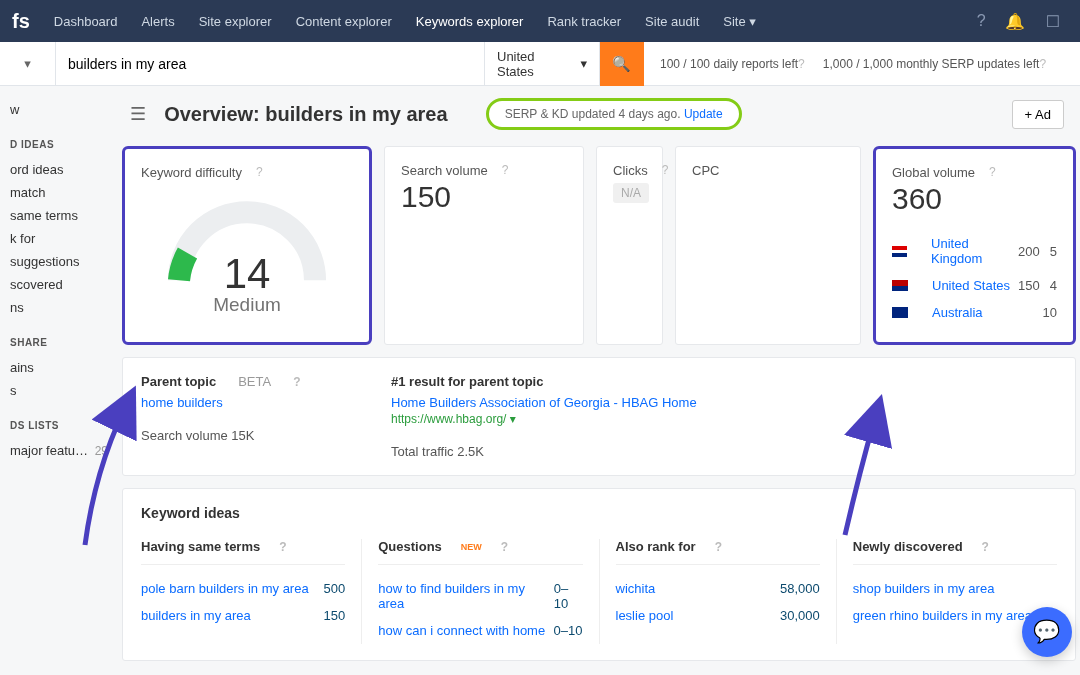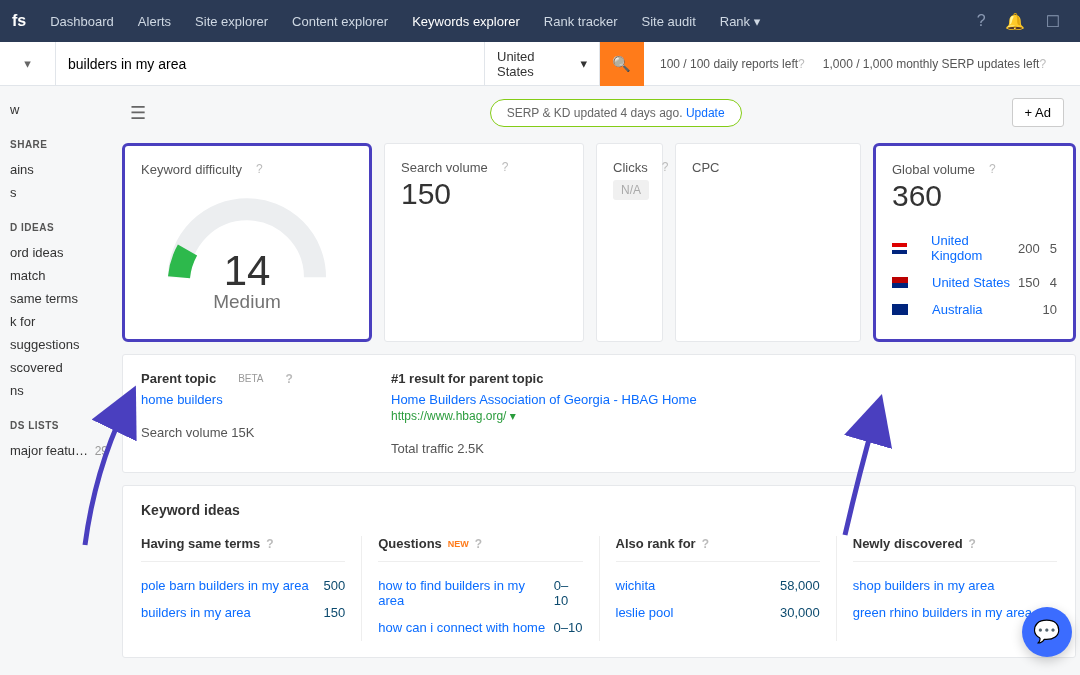--- a/index.html
+++ b/index.html
@@ -1,18 +1,18 @@
 <!DOCTYPE html>
 <html><head>
 <meta charset="utf-8">
 <style>
 *{box-sizing:border-box;margin:0;padding:0;font-family:-apple-system,BlinkMacSystemFont,"Segoe UI",Arial,sans-serif}
 body{background:#f6f7f8;color:#333;font-size:13px;width:1080px;height:675px;overflow:hidden}
 .topbar{background:#2b3a55;color:#cfd8e3;height:42px;display:flex;align-items:center;padding:0 12px;gap:4px}
-.logo{color:#fff;font-weight:bold;font-size:16px;margin-right:10px}
+.logo{color:#fff;font-weight:bold;font-size:20px;margin-right:10px}
 .nav-item{color:#cfd8e3;padding:0 10px;font-size:13px;cursor:pointer}
 .nav-item.active{color:#fff;font-weight:500}
 .nav-spacer{flex:1}
 .nav-icon{color:#8a99b3;padding:0 8px;font-size:16px;cursor:pointer}
 .searchbar{background:#fff;height:44px;display:flex;align-items:center;border-bottom:1px solid #e1e5ea}
 .sb-left{width:56px;border-right:1px solid #e1e5ea;height:100%;display:flex;align-items:center;justify-content:center;color:#666}
 .sb-input{flex:1;border:none;height:100%;padding:0 12px;font-size:14px;outline:none}
 .sb-country{width:116px;border-left:1px solid #e1e5ea;border-right:1px solid #e1e5ea;height:100%;display:flex;align-items:center;padding:0 12px;font-size:13px;color:#333;cursor:pointer}
 .sb-search{width:44px;height:44px;background:#ff7b1a;display:flex;align-items:center;justify-content:center;color:#fff;cursor:pointer;font-size:15px}
 .sb-credits{flex:1;display:flex;align-items:center;gap:18px;padding:0 16px;font-size:12px;color:#555}
@@ -21,21 +21,21 @@
 .main{display:flex}
 .sidebar{width:118px;padding:12px 10px;font-size:13px;color:#333}
 .side-sec{margin-bottom:18px}
 .side-head{font-size:10px;font-weight:bold;color:#555;letter-spacing:.5px;margin-bottom:8px;text-transform:uppercase}
 .side-link{display:block;padding:4px 0;color:#333;cursor:pointer;white-space:nowrap;overflow:hidden;text-overflow:ellipsis}
 .side-row{display:flex;justify-content:space-between;align-items:center}
 .content{flex:1;padding:8px 0 0 0}
 .title-row{display:flex;align-items:center;gap:10px;padding:4px 16px 16px 4px}
 .burger{font-size:18px;color:#666;cursor:pointer;padding:0 8px}
 .page-title{font-size:20px;color:#333}
-.update-badge{background:#fff;border:1px solid #84cc16;border-radius:20px;padding:6px 16px;font-size:12px;color:#666;margin-left:auto}
+.update-badge{background:#fff;border:3px solid #84cc16;border-radius:20px;padding:6px 16px;font-size:12px;color:#666;margin-left:auto}
 .update-link{color:#0b6cff;font-weight:500;cursor:pointer}
 .add-btn{background:#fff;border:1px solid #ccc;border-radius:3px;padding:6px 12px;font-size:13px;cursor:pointer;margin-left:260px}
 .cards-row{display:flex;gap:12px;padding:0 4px}
 .card{background:#fff;border:1px solid #e6e8eb;border-radius:3px;padding:16px;position:relative}
 .card.hl{border:3px solid #4a3fbf;border-radius:6px}
 .card-label{font-size:13px;color:#555;display:flex;align-items:flex-start;gap:14px;margin-bottom:2px}
 .big-num{font-size:30px;color:#333;font-weight:400}
 .na-badge{display:inline-block;background:#f0f0f0;color:#aaa;font-size:12px;padding:3px 8px;border-radius:3px;margin-top:3px}
 .kd-card{width:250px;text-align:center}
 .gauge{width:170px;height:100px;margin:12px auto 0;position:relative}
@@ -52,51 +52,51 @@
 .gv-cty{color:#0b6cff;cursor:pointer;display:flex;align-items:center;gap:24px}
 .gv-val{color:#555;display:flex;gap:10px}
 .flag{width:16px;height:11px;display:inline-block}
 .flag-gb{background:linear-gradient(#d00 33%,#fff 33% 66%,#00247d 66%)}
 .flag-us{background:linear-gradient(#b00 50%,#00247d 50%)}
 .flag-au{background:#00247d}
 .parent-row{display:flex;background:#fff;border:1px solid #e6e8eb;border-radius:3px;margin:12px 4px;padding:16px 18px;gap:40px}
 .parent-col{flex:0 0 210px}
 .parent-col2{flex:1}
 .parent-lbl{font-size:13px;font-weight:600;color:#333;display:flex;align-items:center;gap:22px;margin-bottom:6px}
-.beta{font-size:10px;color:#999;font-weight:400}
+.beta{font-size:13px;color:#999;font-weight:400}
 .parent-link{color:#0b6cff;cursor:pointer;font-size:13px}
 .parent-url{color:#2a9c3c;font-size:12px;margin-top:2px}
 .parent-sub{font-size:13px;color:#555;margin-top:18px}
 .ideas-box{background:#fff;border:1px solid #e6e8eb;border-radius:3px;margin:0 4px;padding:16px 18px}
 .ideas-title{font-size:14px;font-weight:600;margin-bottom:18px}
 .ideas-cols{display:flex;gap:0}
 .idea-col{flex:1;border-right:1px solid #eee;padding-right:16px;margin-right:16px}
 .idea-col:last-child{border:none;margin:0;padding:0}
-.idea-head{font-size:13px;font-weight:600;color:#333;border-bottom:1px solid #eee;padding-bottom:10px;margin-bottom:10px;display:flex;align-items:center;gap:6px}
+.idea-head{font-size:13px;font-weight:600;color:#333;border-bottom:1px solid #eee;padding-bottom:10px;margin-bottom:10px;display:flex;align-items:center;gap:19px}
 .new-badge{color:#ff7b1a;font-size:9px;font-weight:bold}
 .idea-row{display:flex;justify-content:space-between;padding:6px 0;font-size:13px}
 .idea-link{color:#0b6cff;cursor:pointer}
 .idea-val{color:#0c4a6e}
 .chat-fab{position:fixed;bottom:18px;right:8px;width:50px;height:50px;border-radius:50%;background:#3b6cff;color:#fff;display:flex;align-items:center;justify-content:center;font-size:22px;box-shadow:0 4px 12px rgba(0,0,0,.2);cursor:pointer}
 .arrow{position:fixed;pointer-events:none}
 .arrow svg{overflow:visible}
 </style>
 </head>
 <body>
 
 <div class="topbar">
   <span class="logo">fs</span>
   <span class="nav-item">Dashboard</span>
   <span class="nav-item">Alerts</span>
   <span class="nav-item">Site explorer</span>
   <span class="nav-item">Content explorer</span>
   <span class="nav-item active">Keywords explorer</span>
   <span class="nav-item">Rank tracker</span>
   <span class="nav-item">Site audit</span>
-  <span class="nav-item">Rank ▾</span>
+  <span class="nav-item">Site ▾</span>
   <span class="nav-spacer"></span>
   <span class="nav-icon">?</span>
   <span class="nav-icon">🔔</span>
   <span class="nav-icon">☐</span>
 </div>
 
 <div class="searchbar">
   <div class="sb-left">▾</div>
   <input class="sb-input" value="builders in my area" style="">
   <div class="sb-country"><span>United States</span>&nbsp;&nbsp;<span>▾</span></div>
@@ -112,46 +112,47 @@
       </span>
   </div>
 </div>
 
 <div class="main">
   <div class="sidebar">
     <div class="side-sec">
         <span class="side-link">w</span>
       </div>
     <div class="side-sec">
-      <div class="side-head">SHARE</div>
-      <span class="side-link">ains</span>
-      <span class="side-link">s</span>
-    </div>
-    <div class="side-sec">
       <div class="side-head">D IDEAS</div>
       <span class="side-link">ord ideas</span>
       <span class="side-link">match</span>
       <span class="side-link">same terms</span>
       <span class="side-link">k for</span>
       <span class="side-link">suggestions</span>
       <span class="side-link">scovered</span>
       <span class="side-link">ns</span>
     </div>
     <div class="side-sec">
+      <div class="side-head">SHARE</div>
+      <span class="side-link">ains</span>
+      <span class="side-link">s</span>
+    </div>
+    <div class="side-sec">
       <div class="side-head">DS LISTS</div>
       <div class="side-row">
           <span class="side-link">major featu…</span>
           <span style="color:#999;font-size:12px">29</span>
         </div>
     </div>
   </div>
 
   <div class="content">
     <div class="title-row">
       <span class="burger">☰</span>
+      <h1 class="page-title">Overview: builders in my area</h1>
       <span class="update-badge"><span>SERP &amp; KD updated 4 days ago.</span> <span class="update-link">Update</span></span>
       <button class="add-btn">+  Ad</button>
     </div>
 
     <div class="cards-row">
       <div class="card hl kd-card">
         <div class="card-label" style="text-align:left">
             <span>Keyword difficulty</span>
             <span class="help-ic">?</span>
           </div>

